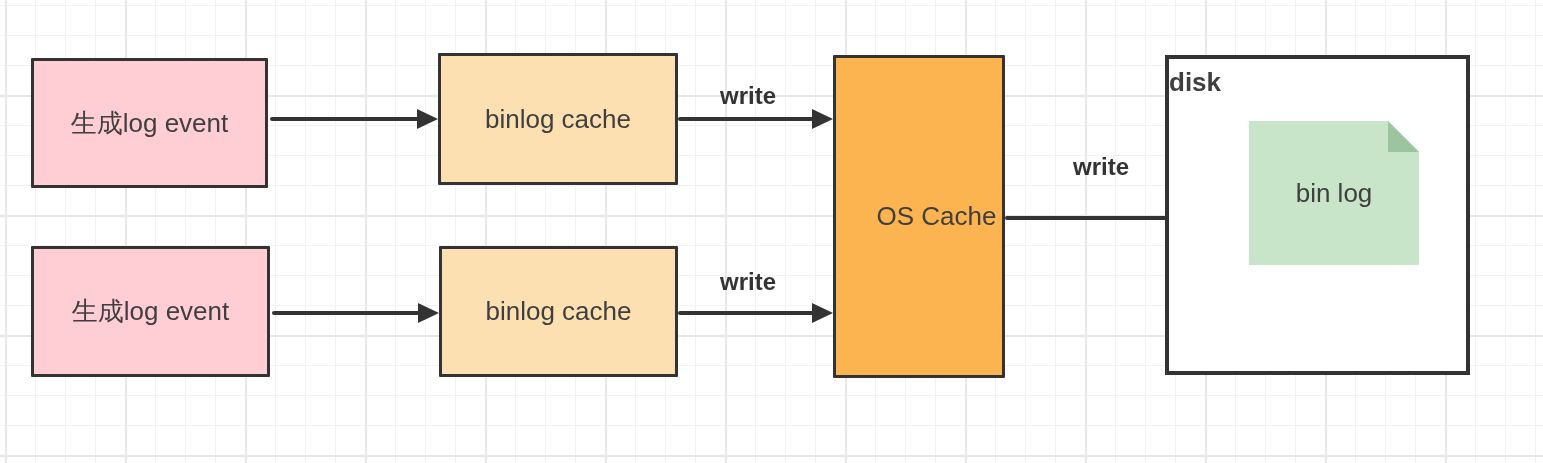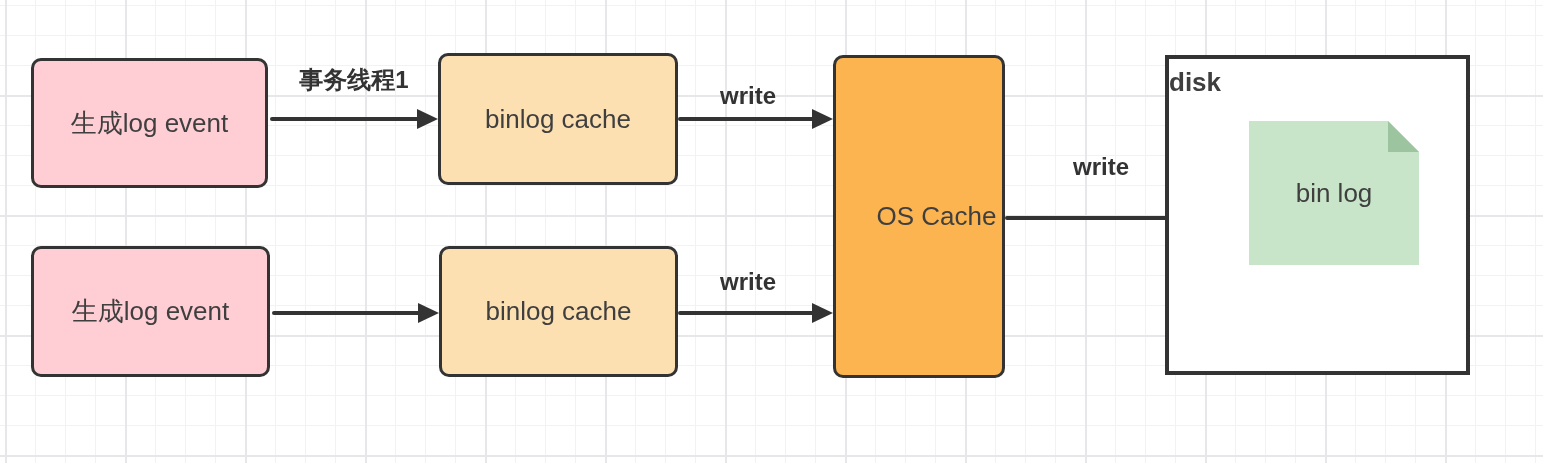--- a/index.html
+++ b/index.html
@@ -16,21 +16,21 @@
     background-image:
       linear-gradient(90deg,var(--grid-major) 2px,transparent 2px),
       linear-gradient(var(--grid-major) 2px,transparent 2px),
       linear-gradient(90deg,var(--grid-minor) 1px,transparent 1px),
       linear-gradient(var(--grid-minor) 1px,transparent 1px);
     background-size:120px 120px,120px 120px,30px 30px,30px 30px;
     background-position:5px 0,0 95px,5px 0,0 5px;
   }
   .node{
     position:absolute;display:flex;align-items:center;justify-content:center;
-    border:3px solid var(--border);border-radius:10px;
+    border:3px solid var(--border);border-radius:1px;
     font-size:26px;color:var(--text);box-sizing:border-box;
   }
   .node.pink{background:var(--node-pink);}
   .node.tan{background:var(--node-tan);}
   .node.orange{background:var(--node-orange);padding-left:35px;}
   .disk-box{
     position:absolute;left:1165px;top:55px;width:305px;height:320px;
     border:4px solid var(--border);background:#ffffff;box-sizing:border-box;
   }
   .disk-title{
@@ -66,21 +66,20 @@
 </style>
 </head>
 <body>
 
 <div class="canvas">
 
   <div class="node pink" style="left:31px;top:58px;width:237px;height:130px">
     <span>生成log event</span>
   </div>
 
-  <div class="edge-label" style="left:354px;top:64px">事务线程1</div>
 
   <div class="arrow" style="left:270px;top:117px;width:168px">
     <div class="arrow-shaft"></div>
     <div class="arrow-head"></div>
   </div>
 
   <div class="node tan" style="left:438px;top:53px;width:240px;height:132px">
     <span>binlog cache</span>
   </div>
 

